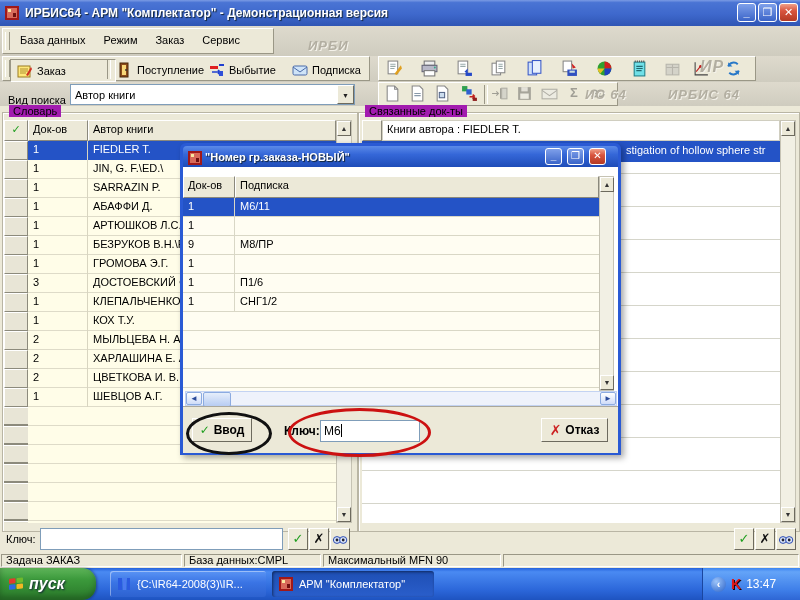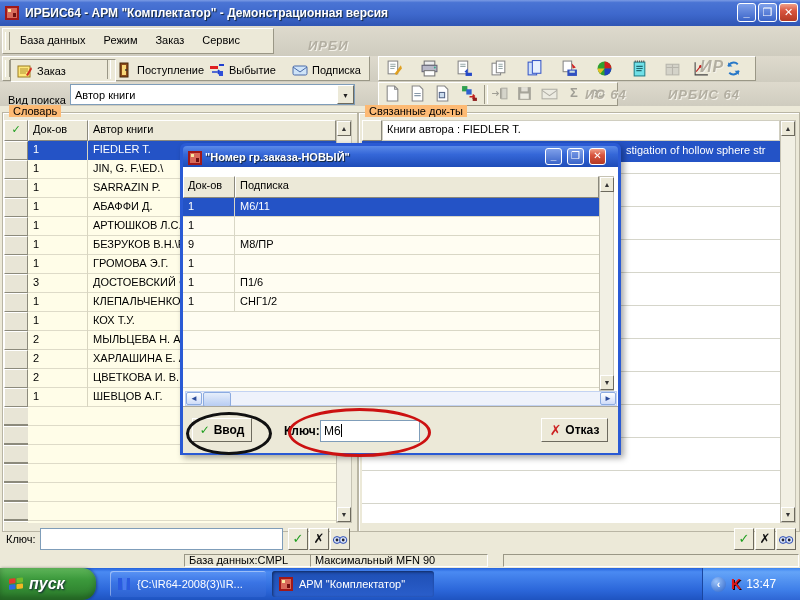--- a/index.html
+++ b/index.html
@@ -28,21 +28,21 @@
   .mtab{position:absolute;top:2px;height:21px;display:flex;align-items:center;gap:4px;padding:0 6px;white-space:nowrap}
   .mtab.active{border:1px solid;border-color:#9a9786 #fff #fff #9a9786;background:#ece9d8}
   .vsep{position:absolute;top:3px;height:19px;width:2px;border-left:1px solid #9a9786;border-right:1px solid #fff}
   .tbi{position:absolute;top:3px;width:20px;height:19px;text-align:center}
   .tbi svg{width:17px;height:17px}
   .tbi.dis{opacity:.45;filter:grayscale(1)}
   .wm{position:absolute;color:#b2aea1;font-weight:bold;font-size:13px;letter-spacing:1px;
     text-shadow:1px 1px 0 #f4f2ea;font-style:italic}
   
   .group{position:absolute;border:1px solid #b9b5a4;box-shadow:inset 1px 1px 0 #fff}
-  .glabel{position:absolute;top:-8px;left:6px;background:#fdba74;padding:0 4px}
+  .glabel{position:absolute;top:-8px;left:6px;background:#a21caf;padding:0 4px}
   
   .hcell{position:absolute;background:#ece9d8;border:1px solid;border-color:#fff #8a887c #8a887c #fff;
     box-sizing:border-box;padding:2px 4px;font-weight:normal;white-space:nowrap;overflow:hidden}
   .dictrows{position:absolute;overflow:hidden;
     background:repeating-linear-gradient(180deg,#fffde8 0 18px,#dedbc8 18px 19px)}
   .c1fill{position:absolute;left:0;top:0;bottom:0;width:24px;
     background:repeating-linear-gradient(180deg,#fff 0 1px,#e8e5d6 1px 17px,#8c8a7c 17px 19px)}
   .drow{position:relative;display:flex;height:19px;box-sizing:border-box}
   .drow .c1{width:24px;background:#e8e5d6;border:1px solid;border-color:#fff #8c8a7c #8c8a7c #fff;box-sizing:border-box}
   .drow .c2{width:60px;padding:2px 0 0 5px;box-sizing:border-box;border-right:1px solid #d8d5c0}
@@ -499,22 +499,23 @@
           <span class="xr">✗</span>
           <span>Отказ</span>
         </div>
         <div class="ellipse" style="left:3px;top:5px;width:80px;height:37px;border:3px solid #111"></div>
         <div class="ellipse" style="left:105px;top:1px;width:137px;height:43px;border:3px solid #cc1111"></div>
       </div>
     </div>
   </div>
 
   <div class="abs statusbar">
+    <div class="spanel" style="left:1px;width:181px">Задача ЗАКАЗ</div>
     <div class="spanel" style="left:184px;width:137px">База данных:CMPL</div>
-    <div class="spanel" style="left:310px;width:178px">Максимальный MFN 90</div>
+    <div class="spanel" style="left:323px;width:178px">Максимальный MFN 90</div>
     <div class="spanel" style="left:503px;width:296px"></div>
   </div>
 
   <div class="abs taskbar">
     <div class="start">
       <span class="ic16"><svg viewBox="0 0 16 16">
             <g transform="skewY(-6)">
               <rect x="1" y="3" width="6.5" height="5" rx="1" fill="#e23a2e"></rect>
               <rect x="8.5" y="3" width="6.5" height="5" rx="1" fill="#6fba2c"></rect>
               <rect x="1" y="9" width="6.5" height="5" rx="1" fill="#2e6ae2"></rect>

